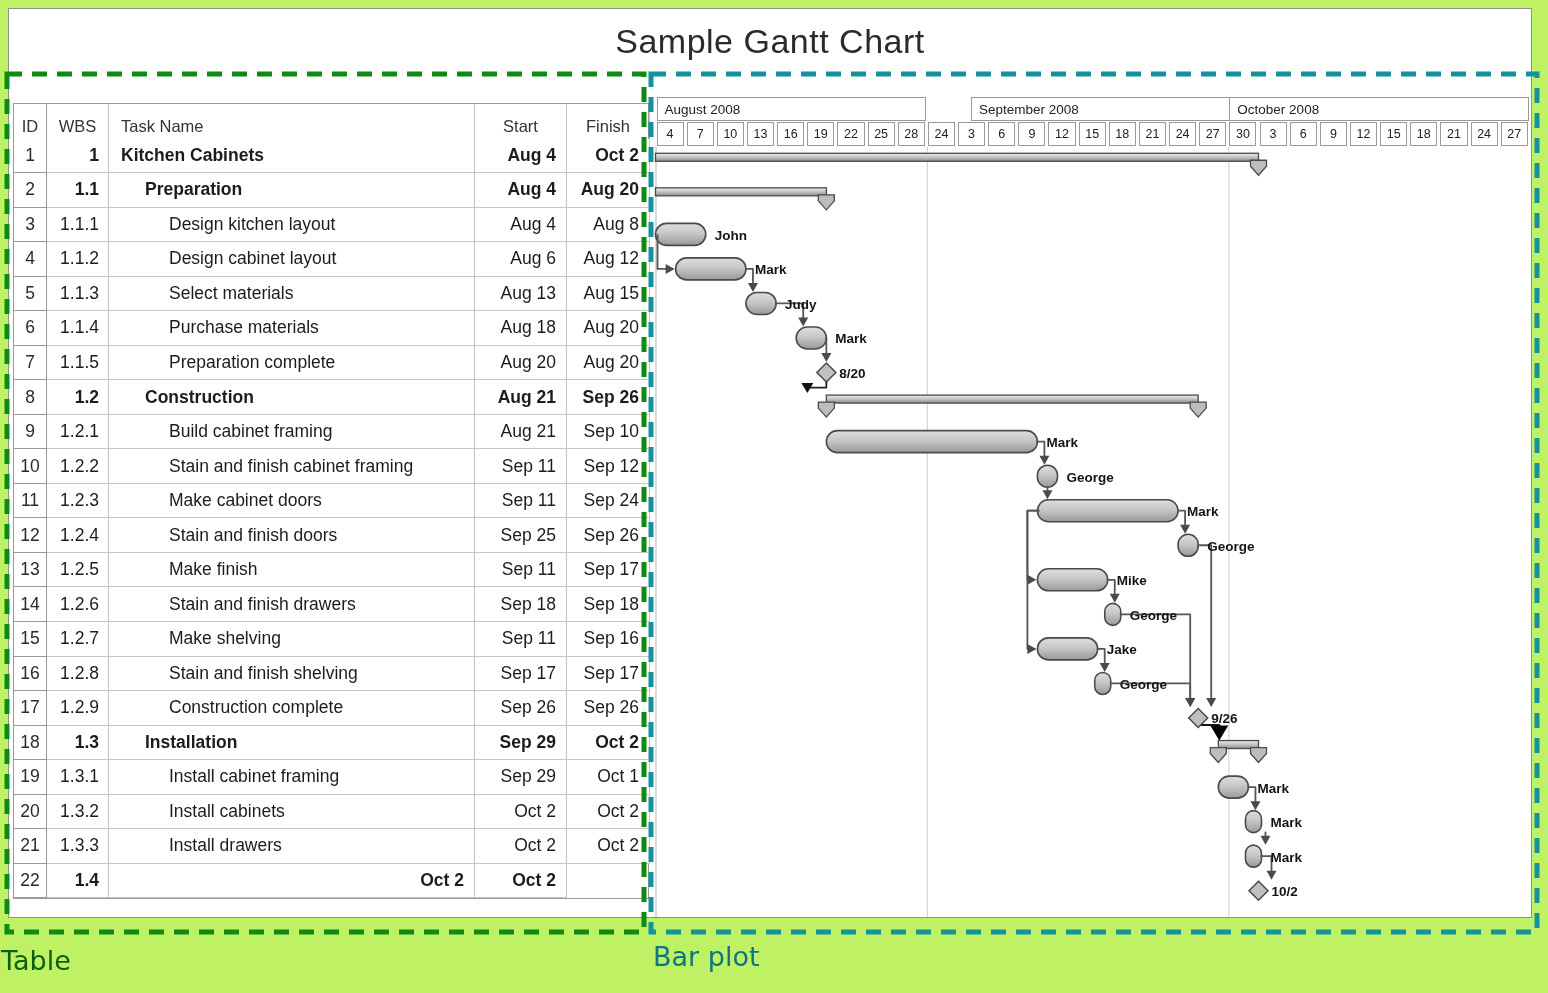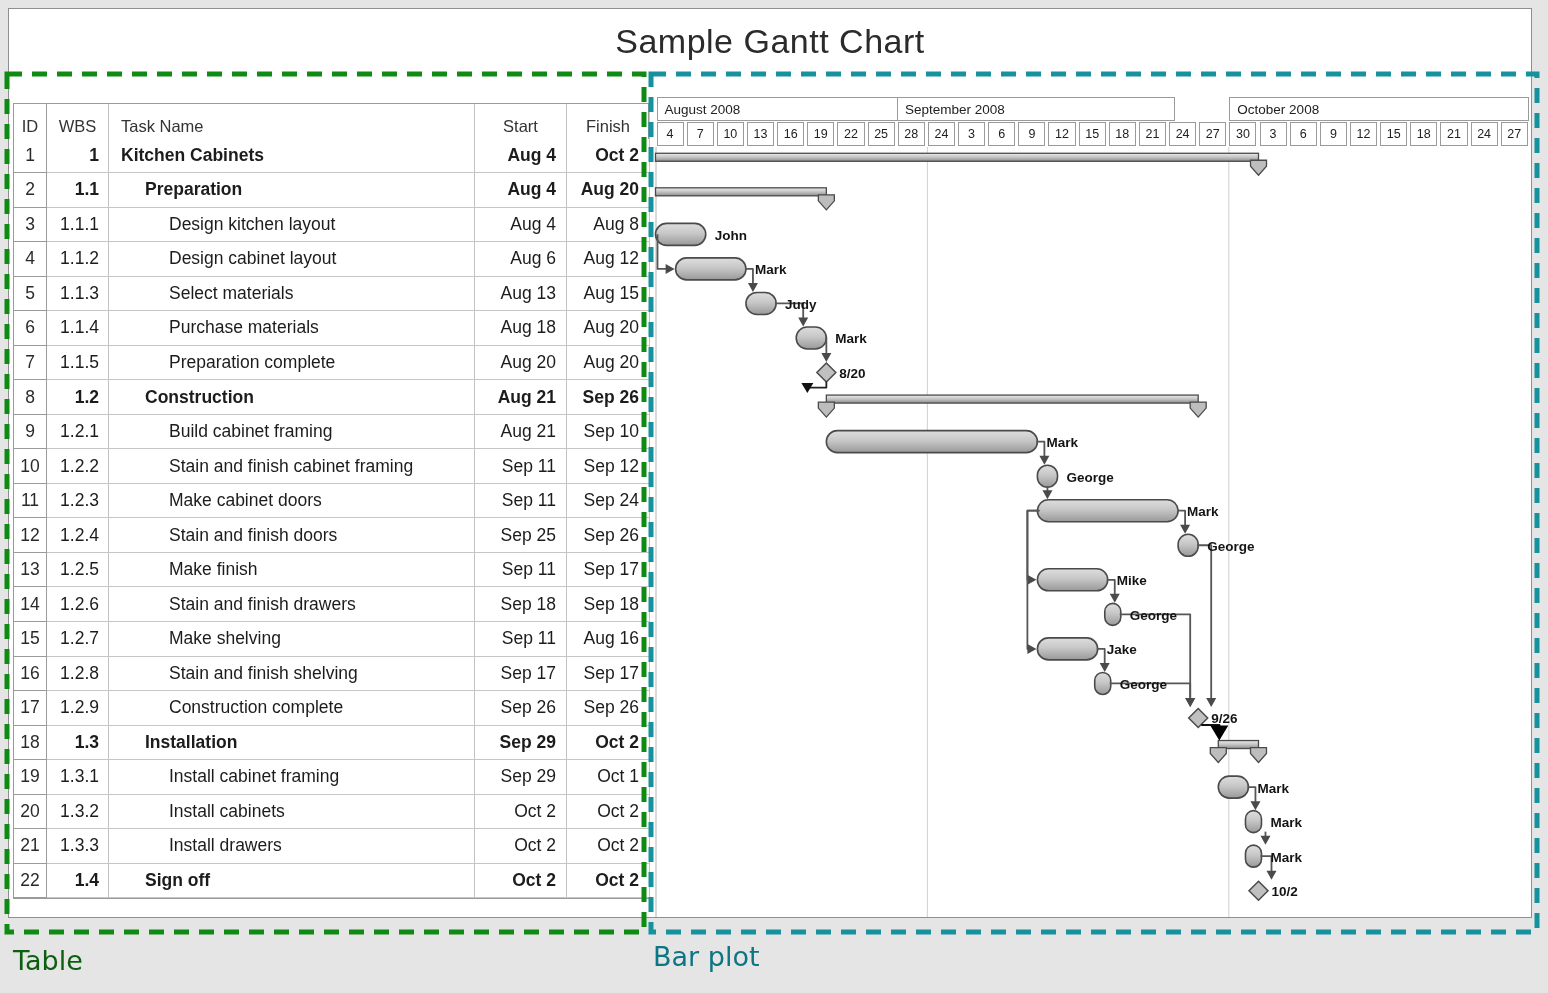--- a/index.html
+++ b/index.html
@@ -1,17 +1,17 @@
 <!DOCTYPE html>
 <html><head>
 <meta charset="utf-8">
 <style>
   html,body{margin:0;padding:0;background:#fff;}
   body{width:1548px;height:993px;position:relative;font-family:"Liberation Sans",sans-serif;}
-  #stage{position:absolute;left:0;top:0;width:1548px;height:993px;background:#e5e5e5;overflow:hidden;}
+  #stage{position:absolute;left:0;top:0;width:1548px;height:993px;background:#bef264;overflow:hidden;}
   #frame{position:absolute;left:8px;top:8px;width:1524px;height:910px;border:1.5px solid #8f8f8f;box-sizing:border-box;background:#fff;}
   #page-title{position:absolute;left:8px;top:22px;width:1524px;text-align:center;font-size:34px;color:#2b2b2b;letter-spacing:0.5px;}
   
   #tablegrid{position:absolute;left:13px;top:103px;width:636px;display:grid;
     grid-template-columns:33px 62px 366px 92px 83px;grid-auto-rows:34.545px;
     border:1px solid #9a9a9a;box-sizing:border-box;background:#fff;
     font-size:17.5px;color:#1c1c1c;}
   #tablegrid .hcell{height:45px;display:flex;align-items:center;justify-content:center;
     border-right:1px solid #c3c3c3;border-bottom:1px solid #9a9a9a;box-sizing:border-box;
     font-size:16.5px;color:#333;}
@@ -25,21 +25,21 @@
   #tablegrid .hid{border-right:1px solid #9a9a9a;}
   
   .mcell,.tcell{position:absolute;background:#fff;border:1px solid #9a9a9a;box-sizing:border-box;color:#222;}
   .mcell{height:24px;top:97px;font-size:13.5px;line-height:23px;padding-left:7px;}
   .tcell{height:24px;top:122px;font-size:12.5px;line-height:23px;text-align:center;}
   
   #gfx{position:absolute;left:0;top:0;pointer-events:none;}
   #gfx .hit{pointer-events:auto;}
   
   .anno{position:absolute;font-family:"DejaVu Sans",sans-serif;font-size:27px;}
-  #lbl-table{left:13px;top:945px;}
+  #lbl-table{left:1px;top:945px;}
   #lbl-barplot{left:653px;top:941px;}
 </style>
 </head>
 <body>
 
 <div id="stage">
   <div id="frame"></div>
   <div id="page-title">Sample Gantt Chart</div>
 
   <div id="tablegrid">
@@ -115,21 +115,21 @@
       <div class="cell c-date">Sep 17</div>
       <div class="cell c-id">14</div>
       <div class="cell c-wbs">1.2.6</div>
       <div class="cell c-name" style="padding-left: 60px;">Stain and finish drawers</div>
       <div class="cell c-date">Sep 18</div>
       <div class="cell c-date">Sep 18</div>
       <div class="cell c-id">15</div>
       <div class="cell c-wbs">1.2.7</div>
       <div class="cell c-name" style="padding-left: 60px;">Make shelving</div>
       <div class="cell c-date">Sep 11</div>
-      <div class="cell c-date">Aug 16</div>
+      <div class="cell c-date">Sep 16</div>
       <div class="cell c-id">16</div>
       <div class="cell c-wbs">1.2.8</div>
       <div class="cell c-name" style="padding-left: 60px;">Stain and finish shelving</div>
       <div class="cell c-date">Sep 17</div>
       <div class="cell c-date">Sep 17</div>
       <div class="cell c-id">17</div>
       <div class="cell c-wbs">1.2.9</div>
       <div class="cell c-name" style="padding-left: 60px;">Construction complete</div>
       <div class="cell c-date">Sep 26</div>
       <div class="cell c-date">Sep 26</div>
@@ -148,27 +148,26 @@
       <div class="cell c-name" style="padding-left: 60px;">Install cabinets</div>
       <div class="cell c-date">Oct 2</div>
       <div class="cell c-date">Oct 2</div>
       <div class="cell c-id">21</div>
       <div class="cell c-wbs">1.3.3</div>
       <div class="cell c-name" style="padding-left: 60px;">Install drawers</div>
       <div class="cell c-date">Oct 2</div>
       <div class="cell c-date">Oct 2</div>
       <div class="cell c-id">22</div>
       <div class="cell c-wbs bold">1.4</div>
-      <div class="cell c-name bold" style="padding-left: 36px;">Sign off</div>
       <div class="cell c-date bold">Oct 2</div>
       <div class="cell c-date bold">Oct 2</div>
     </div>
   <div id="timescale">
       <div class="mcell" style="left: 656.5px; width: 269.35px;">August 2008</div>
-      <div class="mcell" style="left: 897px; width: 278px;">September 2008</div>
+      <div class="mcell" style="left: 971px; width: 278px;">September 2008</div>
       <div class="mcell" style="left: 1229.35px; width: 299.5px;">October 2008</div>
       <div class="tcell" style="left: 656.5px; width: 27.15px;">4</div>
       <div class="tcell" style="left: 686.65px; width: 27.15px;">7</div>
       <div class="tcell" style="left: 716.8px; width: 27.15px;">10</div>
       <div class="tcell" style="left: 746.95px; width: 27.15px;">13</div>
       <div class="tcell" style="left: 777.1px; width: 27.15px;">16</div>
       <div class="tcell" style="left: 807.25px; width: 27.15px;">19</div>
       <div class="tcell" style="left: 837.4px; width: 27.15px;">22</div>
       <div class="tcell" style="left: 867.55px; width: 27.15px;">25</div>
       <div class="tcell" style="left: 897.7px; width: 27.15px;">28</div>

